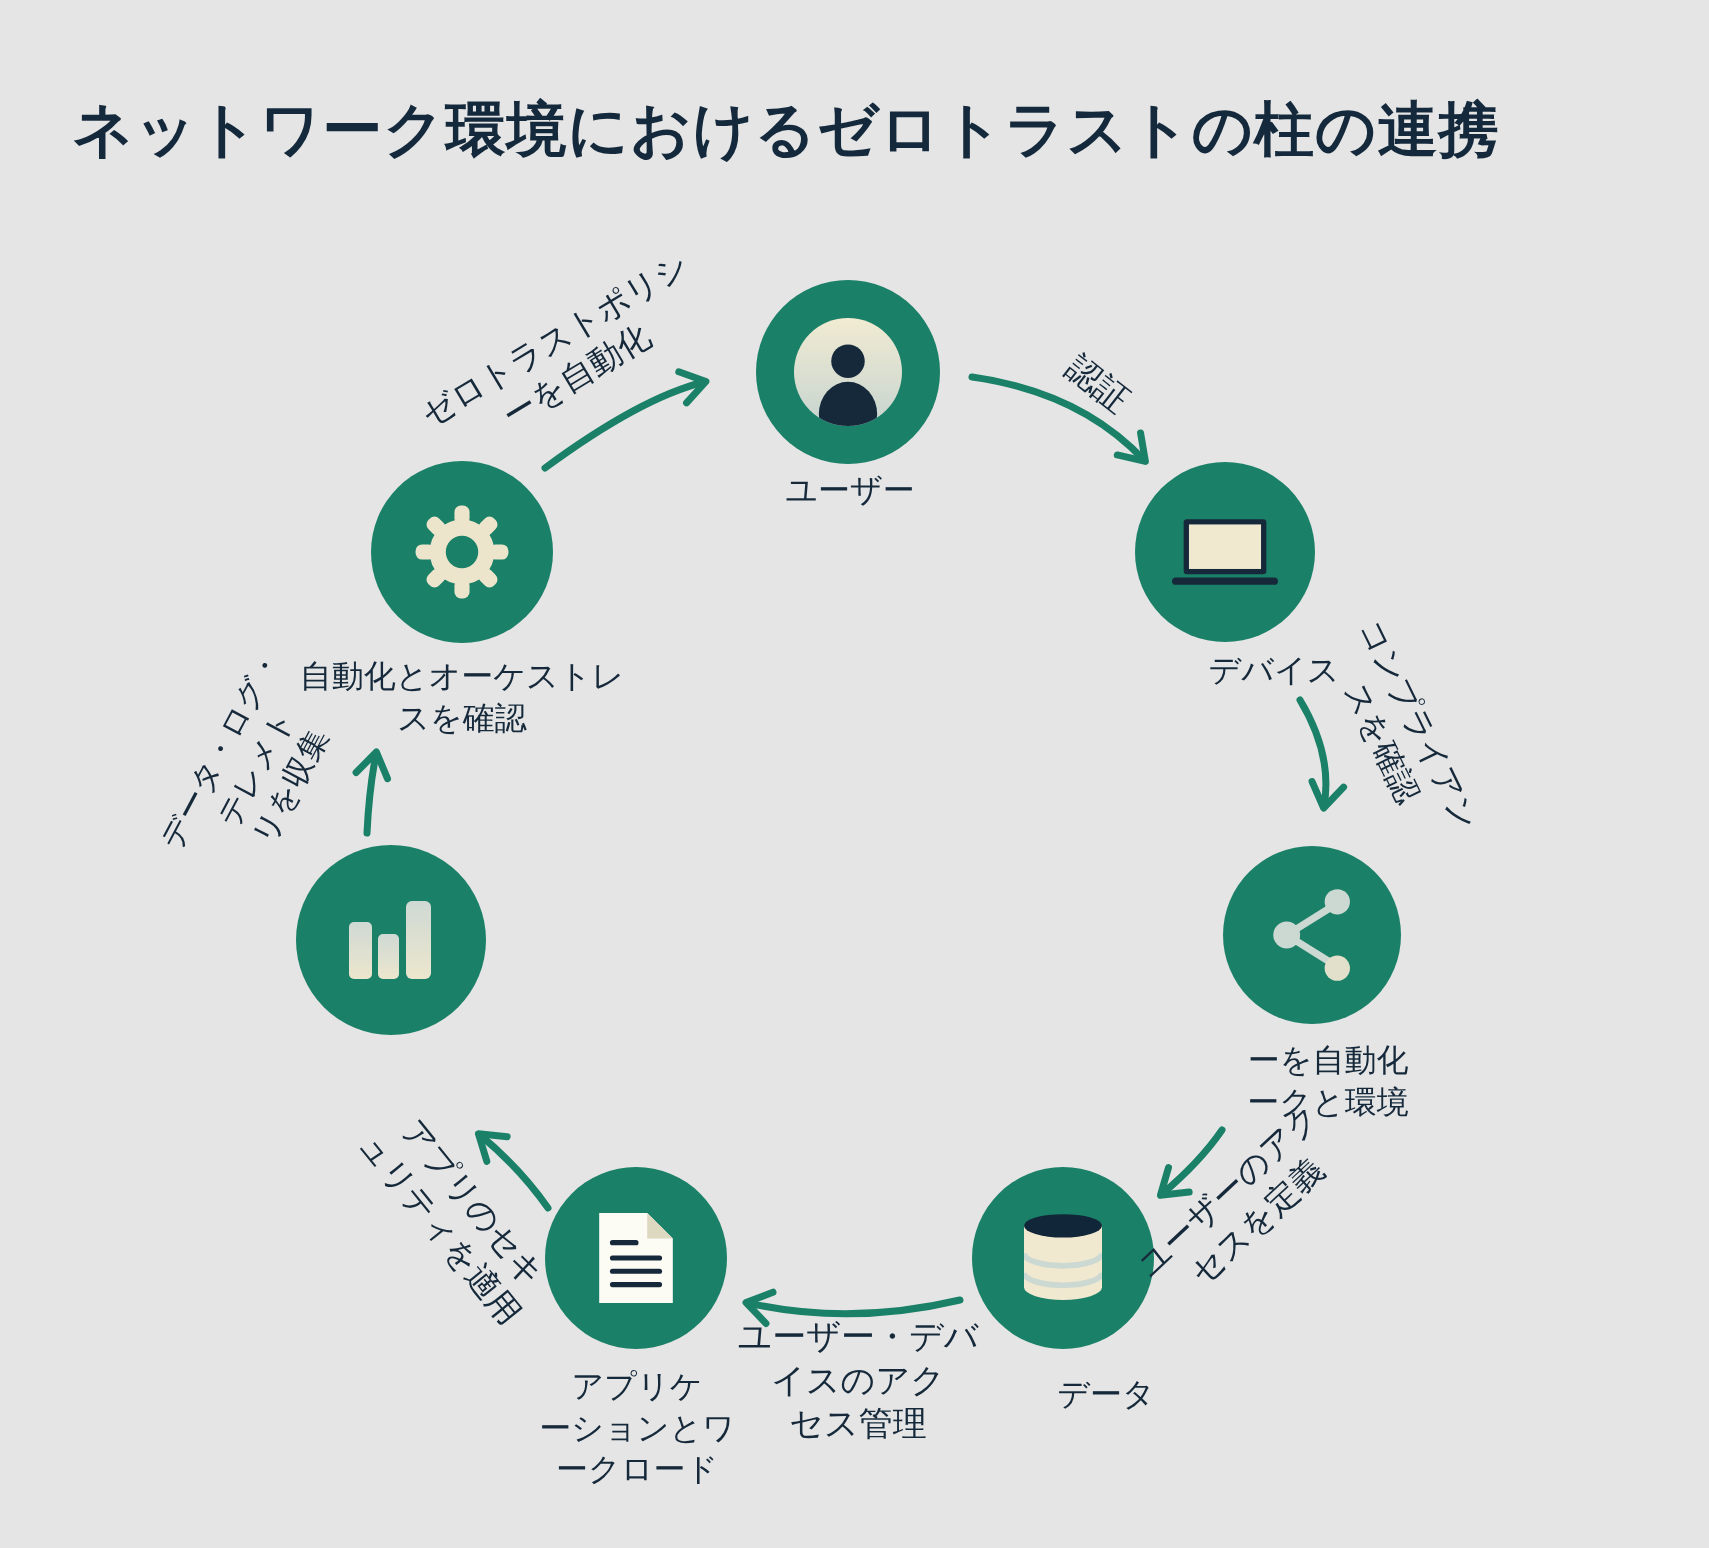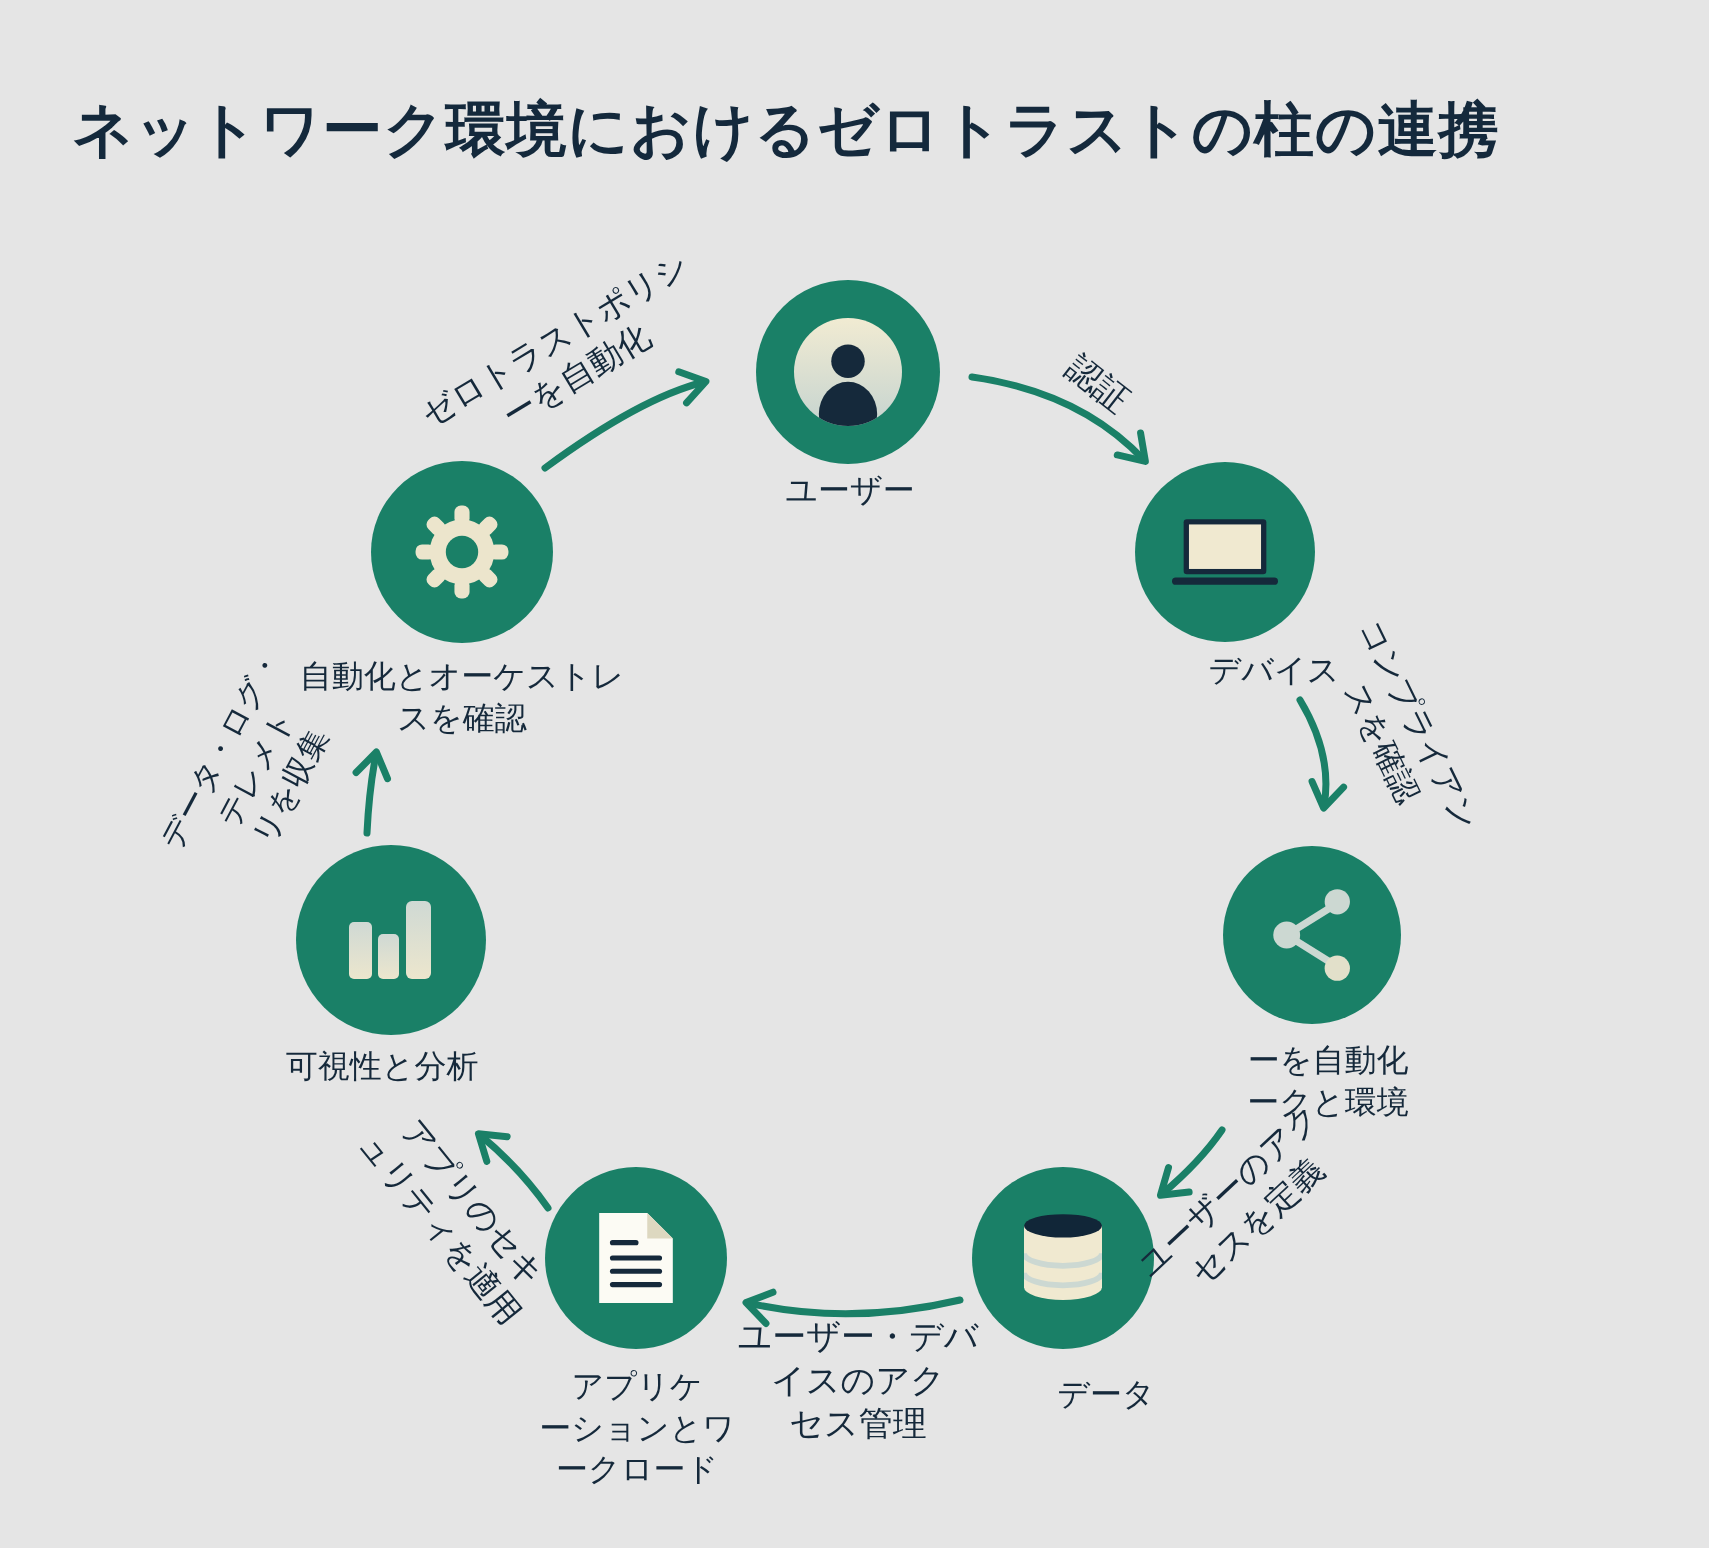--- a/index.html
+++ b/index.html
@@ -129,21 +129,20 @@
         <linearGradient id="bg1" x1="0" y1="0" x2="0" y2="1">
           <stop offset="0" stop-color="#cfd9d4"></stop>
             <stop offset="1" stop-color="#ece6cd"></stop>
         </linearGradient>
       </defs>
       <rect x="0" y="21" width="23" height="57" rx="5" fill="url(#bg1)"></rect>
       <rect x="29" y="33" width="21" height="45" rx="5" fill="url(#bg1)"></rect>
       <rect x="57" y="0" width="25" height="78" rx="6" fill="url(#bg1)"></rect>
     </svg>
   </div>
-  <div class="node-label" style="left:382px;top:1046px;">可視性と分析</div>
 
   <div class="node" style="left:371px;top:461px;width:182px;height:182px;">
     <svg width="108" height="108" viewBox="0 0 100 100">
       <g fill="#ece5cc">
         <circle cx="50" cy="50" r="30"></circle>
         <g>
           <rect x="43" y="7" width="14" height="18" rx="6"></rect>
           <rect x="43" y="75" width="14" height="18" rx="6"></rect>
           <rect x="7" y="43" width="18" height="14" rx="6"></rect>
           <rect x="75" y="43" width="18" height="14" rx="6"></rect>

